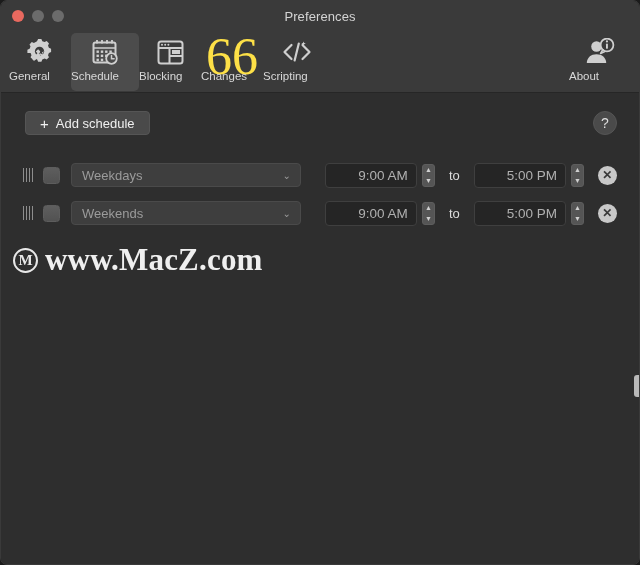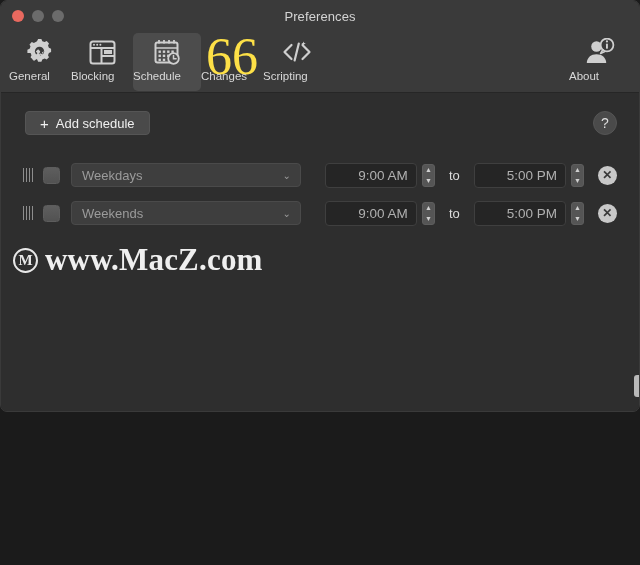--- a/index.html
+++ b/index.html
@@ -9,21 +9,21 @@
     height: 565px;
     overflow: hidden;
     background: #1b1b1b;
     font-family: "Liberation Sans", sans-serif;
     -webkit-font-smoothing: antialiased;
   }
 
   .window {
     position: relative;
     width: 640px;
-    height: 412px;
+    height: 565px;
     background: #2b2b2b;
     border-radius: 7px;
     overflow: hidden;
     border: 1px solid #3a3a3a;
   }
 
   
   .titlebar {
     position: relative;
     height: 30px;
@@ -338,36 +338,20 @@
           <svg width="28" height="28" viewBox="0 0 28 28">
             <g fill="#cfcfcf">
               <path d="M11 3.2 12.1 1h3.3l.9 2.2 2.3.9 2.1-1 2.3 2.3-1 2.1.9 2.3 2.2.9v3.3l-2.2.9-.9 2.3 1 2.1-2.3 2.3-2.1-1-2.3.9-.9 2.2h-3.3l-.9-2.2-2.3-.9-2.1 1-2.3-2.3 1-2.1-.9-2.3L1.4 15v-3.3l2.2-.9.9-2.3-1-2.1 2.3-2.3 2.1 1z"></path>
             </g>
             <circle cx="13.5" cy="13.3" r="4.6" fill="#3a3a3a"></circle>
             <path d="M19.5 14.4c-1.2-1.2-3-1.4-4.4-.6l-2.2-2.2 2.5-2.5 2.2 2.2c-.8 1.4-.6 3.2.6 4.4 1.3 1.3 3.4 1.3 4.7 0 .6-.6.9-1.4.9-2.2l-1.9 1.9-1.6-.4-.4-1.6 1.9-1.9c-.8 0-1.6.2-2.3.9z" fill="#cfcfcf" transform="translate(-2.5 2.5) scale(0.95)"></path>
             <path d="M12 14.5 7 20.3c-.5.6-.4 1.4.1 1.9.5.5 1.4.6 1.9.1l5.8-5z" fill="#cfcfcf"></path>
           </svg>
         </span>
         <span class="tb-label">General</span>
-      </div>
-
-      <div class="tb-item">
-        <span class="tb-icon">
-          <svg width="27" height="25" viewBox="0 0 27 25">
-            <rect x="1.5" y="1.5" width="24" height="22" rx="2.5" fill="none" stroke="#cfcfcf" stroke-width="2"></rect>
-            <line x1="1.5" y1="8" x2="25.5" y2="8" stroke="#cfcfcf" stroke-width="2"></line>
-            <circle cx="5" cy="4.8" r="1" fill="#cfcfcf"></circle>
-            <circle cx="8.2" cy="4.8" r="1" fill="#cfcfcf"></circle>
-            <circle cx="11.4" cy="4.8" r="1" fill="#cfcfcf"></circle>
-            <line x1="12.5" y1="8" x2="12.5" y2="23.5" stroke="#cfcfcf" stroke-width="2"></line>
-            <line x1="12.5" y1="16" x2="25.5" y2="16" stroke="#cfcfcf" stroke-width="2"></line>
-            <rect x="15" y="10" width="8" height="4" fill="#cfcfcf"></rect>
-          </svg>
-        </span>
-        <span class="tb-label">Blocking</span>
       </div>
 
       <div class="tb-item selected wide">
         <span class="tb-icon">
           <svg width="27" height="26" viewBox="0 0 27 26">
             <line x1="5" y1="1" x2="5" y2="4.5" stroke="#cfcfcf" stroke-width="1.8"></line>
             <line x1="10" y1="1" x2="10" y2="4.5" stroke="#cfcfcf" stroke-width="1.8"></line>
             <line x1="15" y1="1" x2="15" y2="4.5" stroke="#cfcfcf" stroke-width="1.8"></line>
             <line x1="20" y1="1" x2="20" y2="4.5" stroke="#cfcfcf" stroke-width="1.8"></line>
             <rect x="1.5" y="3.5" width="22" height="20" rx="2" fill="none" stroke="#cfcfcf" stroke-width="2"></rect>
@@ -381,20 +365,36 @@
               <rect x="8.8" y="15.6" width="2.4" height="2.4"></rect>
               <rect x="13.1" y="15.6" width="2.4" height="2.4"></rect>
               <rect x="4.5" y="19.7" width="2.4" height="2.4"></rect>
               <rect x="8.8" y="19.7" width="2.4" height="2.4"></rect>
             </g>
             <circle cx="19.5" cy="19.5" r="5.3" fill="#4c4c4c" stroke="#cfcfcf" stroke-width="1.8"></circle>
             <path d="M19.5 16.4v3.3h2.6" fill="none" stroke="#cfcfcf" stroke-width="1.5" stroke-linecap="round"></path>
           </svg>
         </span>
         <span class="tb-label">Schedule</span>
+      </div>
+
+      <div class="tb-item">
+        <span class="tb-icon">
+          <svg width="27" height="25" viewBox="0 0 27 25">
+            <rect x="1.5" y="1.5" width="24" height="22" rx="2.5" fill="none" stroke="#cfcfcf" stroke-width="2"></rect>
+            <line x1="1.5" y1="8" x2="25.5" y2="8" stroke="#cfcfcf" stroke-width="2"></line>
+            <circle cx="5" cy="4.8" r="1" fill="#cfcfcf"></circle>
+            <circle cx="8.2" cy="4.8" r="1" fill="#cfcfcf"></circle>
+            <circle cx="11.4" cy="4.8" r="1" fill="#cfcfcf"></circle>
+            <line x1="12.5" y1="8" x2="12.5" y2="23.5" stroke="#cfcfcf" stroke-width="2"></line>
+            <line x1="12.5" y1="16" x2="25.5" y2="16" stroke="#cfcfcf" stroke-width="2"></line>
+            <rect x="15" y="10" width="8" height="4" fill="#cfcfcf"></rect>
+          </svg>
+        </span>
+        <span class="tb-label">Blocking</span>
       </div>
 
       <div class="tb-item">
         <span class="tb-icon">
           <span class="quote-glyph">66</span>
         </span>
         <span class="tb-label">Changes</span>
       </div>
 
       <div class="tb-item wide">

